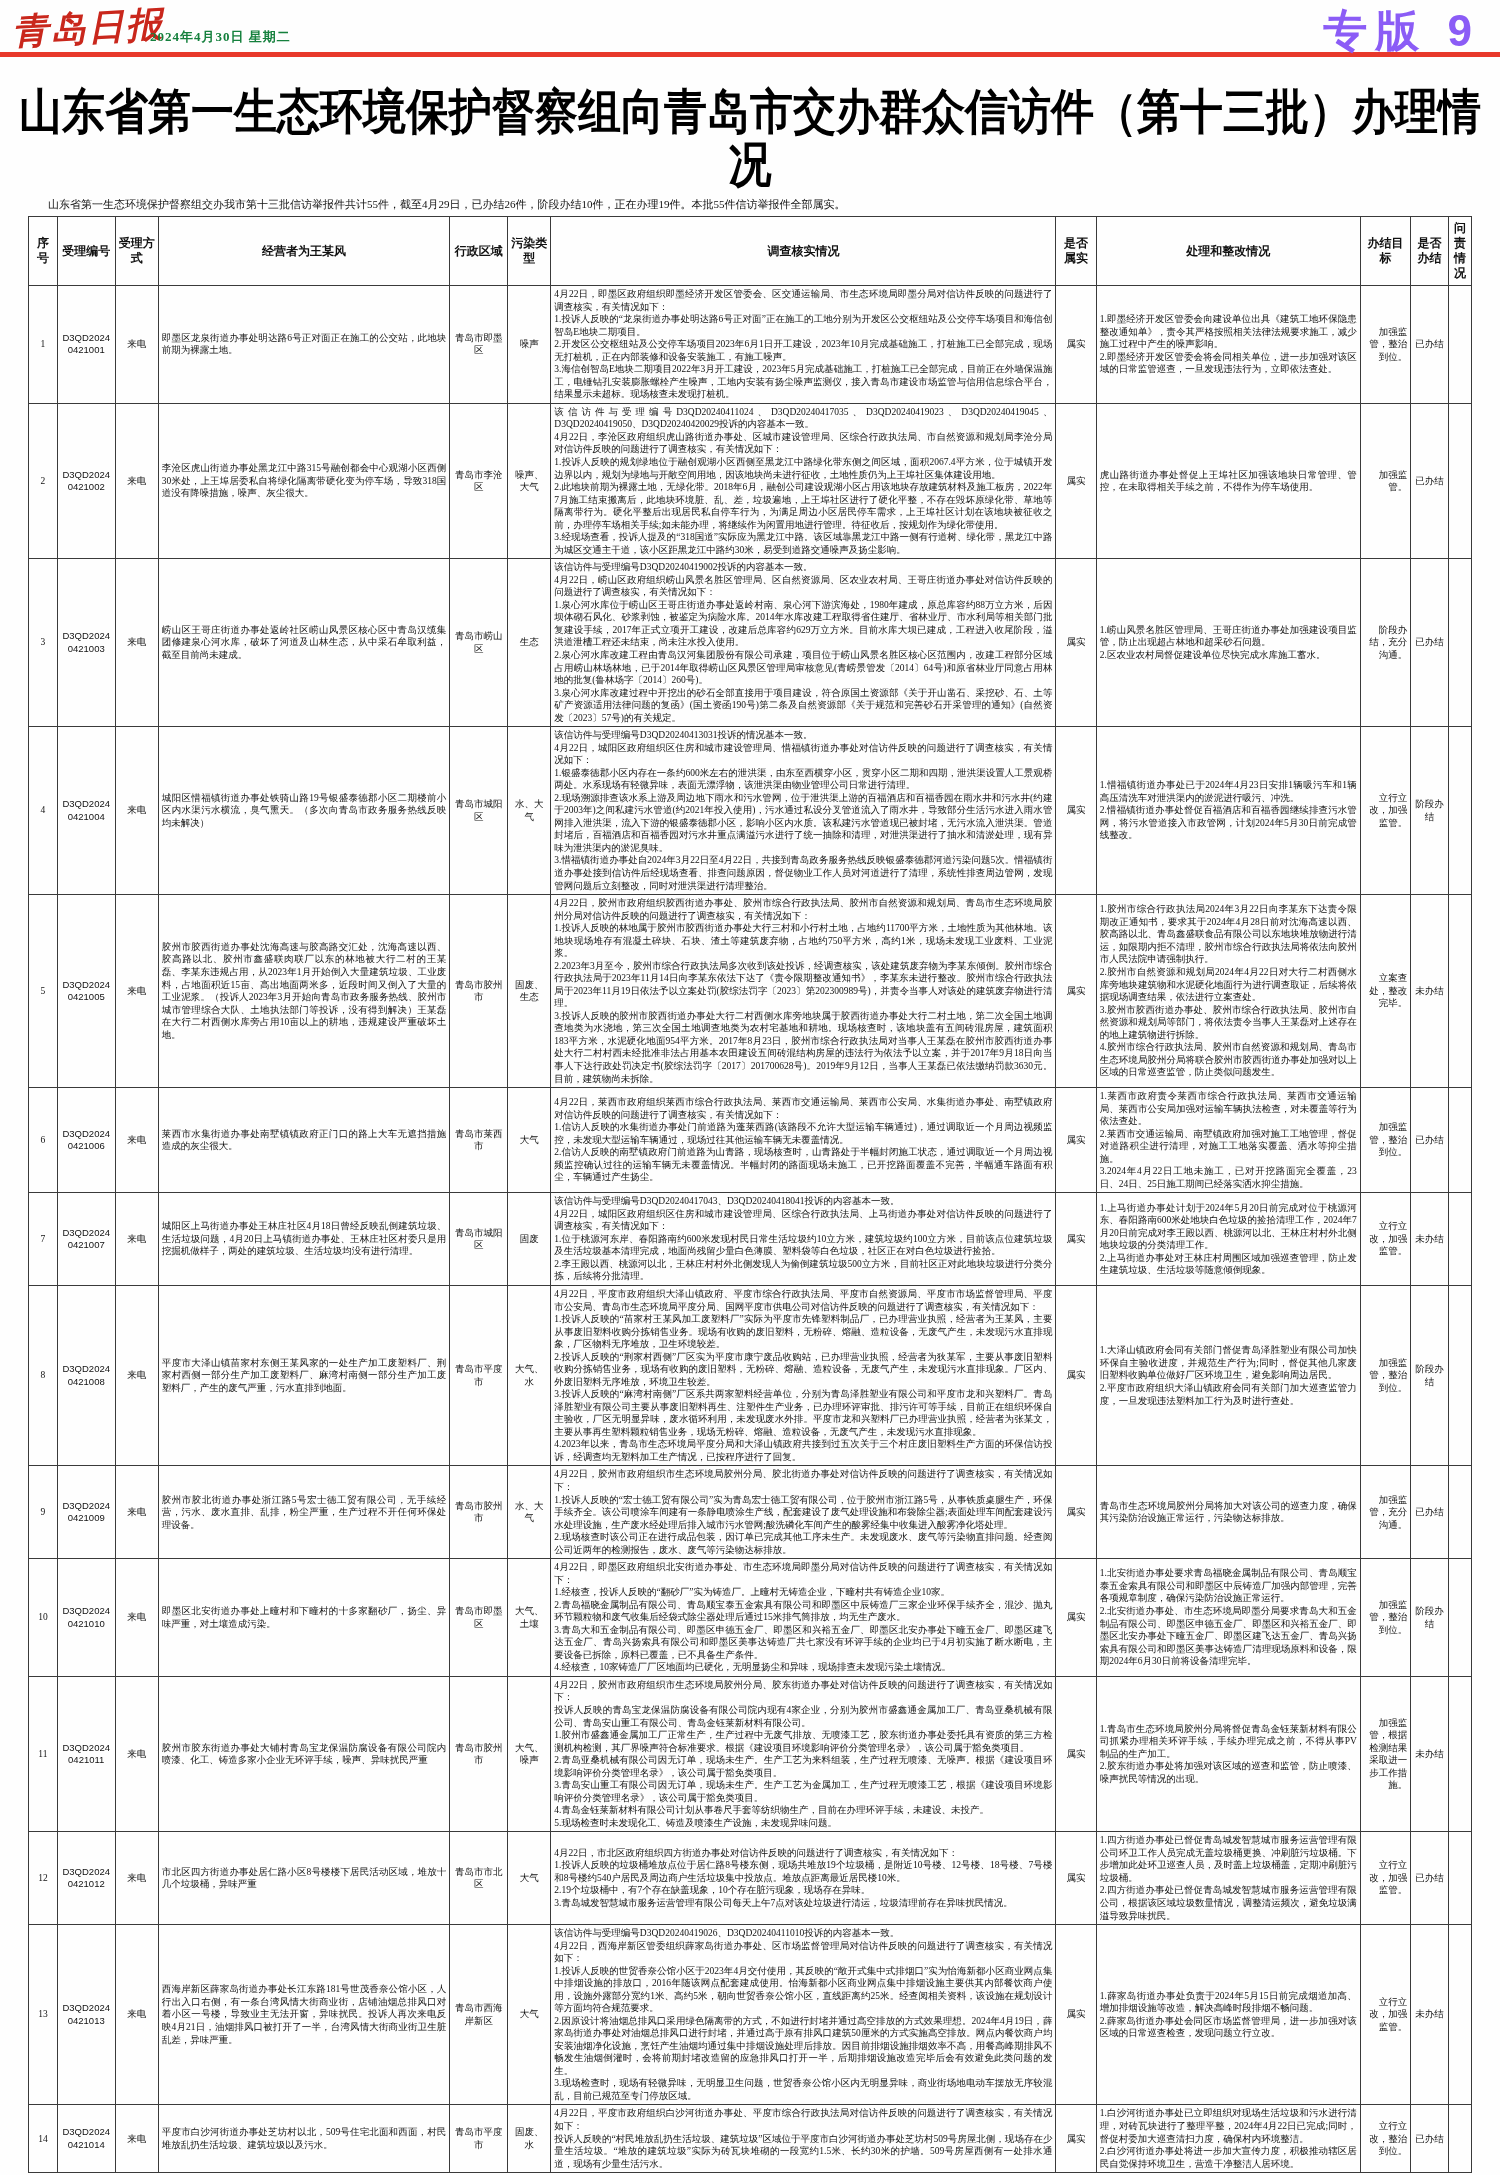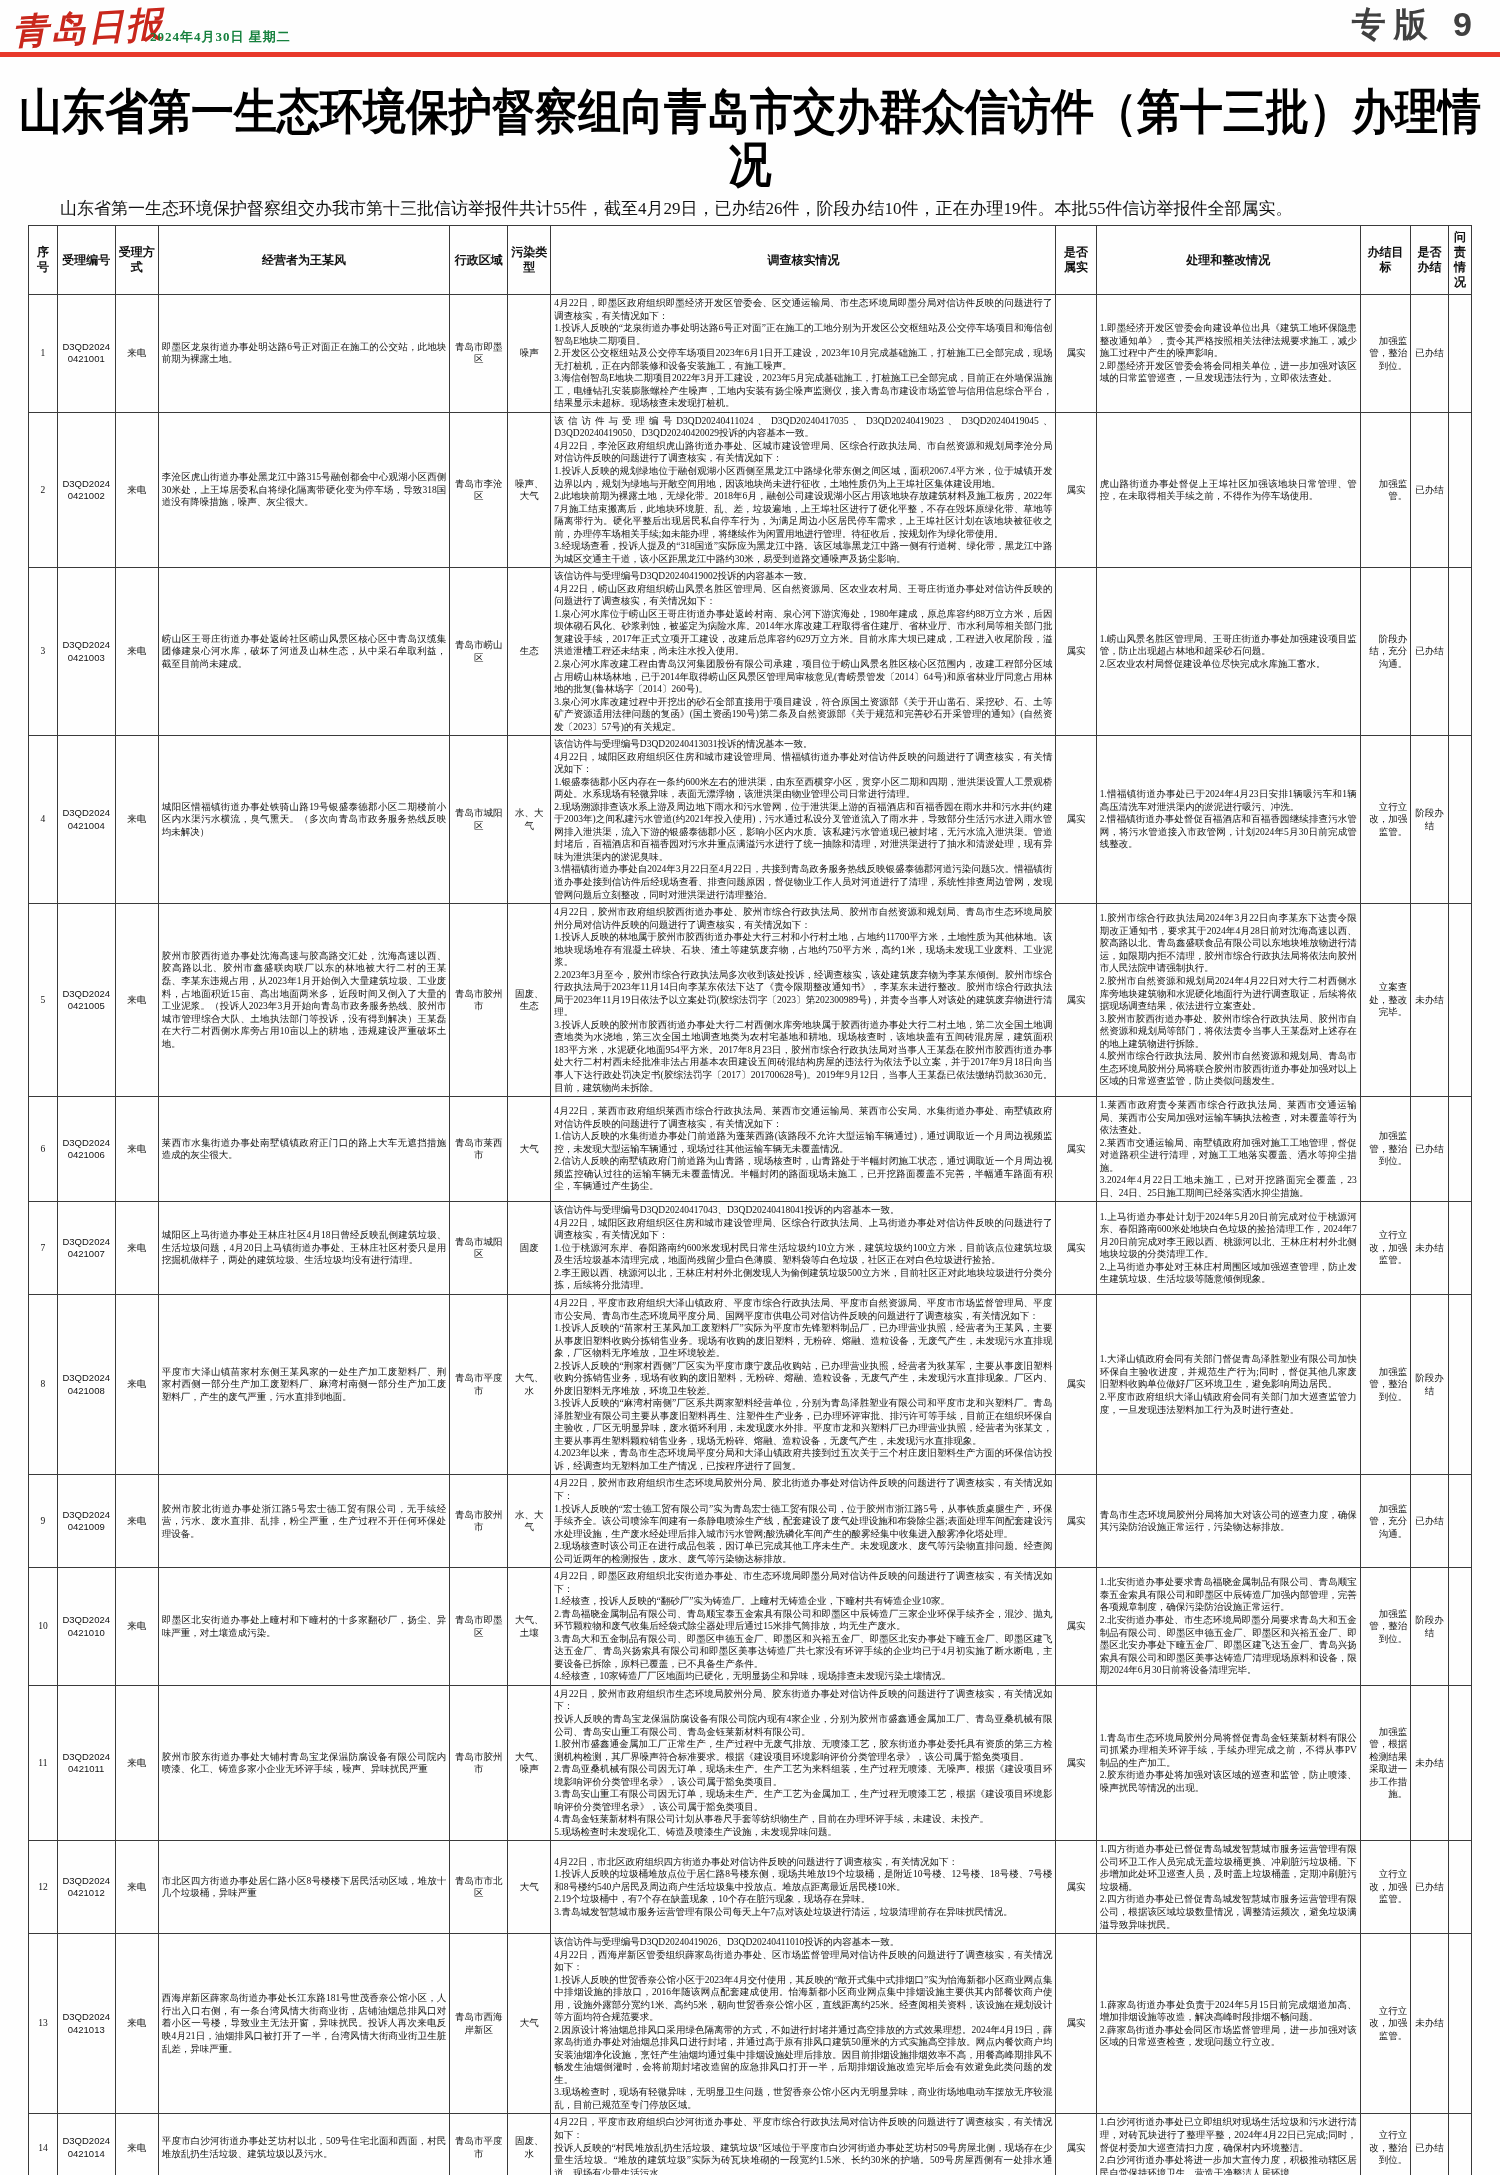--- a/index.html
+++ b/index.html
@@ -9,31 +9,31 @@
     position:relative;overflow:hidden;box-sizing:border-box;
   }
   
   .masthead{position:relative;height:52px;}
   .logo{
     position:absolute;left:12px;top:4px;font-size:36px;font-weight:bold;font-style:italic;
     color:#c9271c;transform:rotate(-3deg);letter-spacing:2px;
     font-family:"DejaVu Serif",serif;
   }
   .m-date{position:absolute;left:150px;top:28px;font-size:13px;font-weight:bold;letter-spacing:1px;color:#15803d;}
-  .edition{position:absolute;right:20px;top:2px;font-size:34px;font-weight:bold;letter-spacing:8px;color:#404040;
+  .edition{position:absolute;right:20px;top:2px;font-size:44px;font-weight:bold;letter-spacing:8px;color:#8b5cf6;
     font-family:"Liberation Sans",sans-serif;}
   .red-rule{height:5px;background:#e8392b;margin:0;}
   
   .page-title{
     margin:34px 6px 10px 6px;text-align:center;font-size:43px;font-weight:900;color:#000;
     font-family:"Liberation Sans","DejaVu Sans",sans-serif;letter-spacing:0px;line-height:1.1;
     transform:scaleY(1.12);
   }
   .intro{
-    margin:6px 26px 0 26px;font-size:17px;line-height:1.5;text-indent:2em;color:#111;
+    margin:6px 26px 0 26px;font-size:11px;line-height:1.5;text-indent:2em;color:#111;
   }
   
   table.report{
     width:1444px;margin:4px auto 0 auto;border-collapse:collapse;table-layout:fixed;
     font-size:9.5px;line-height:1.32;color:#111;
   }
   table.report th,table.report td{
     border:1px solid #3a3a3a;padding:2px 3px;vertical-align:middle;box-sizing:border-box;
     white-space:pre-line;word-break:break-word;overflow:hidden;
   }

